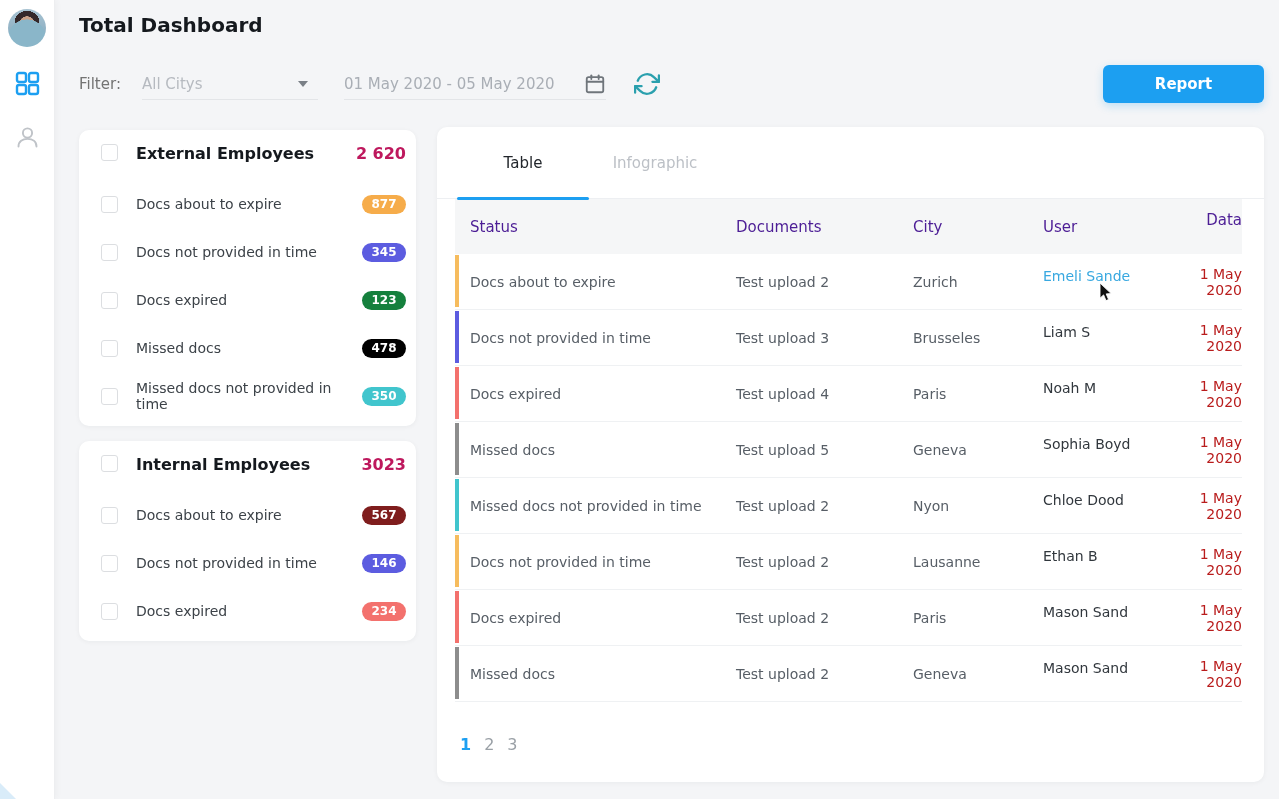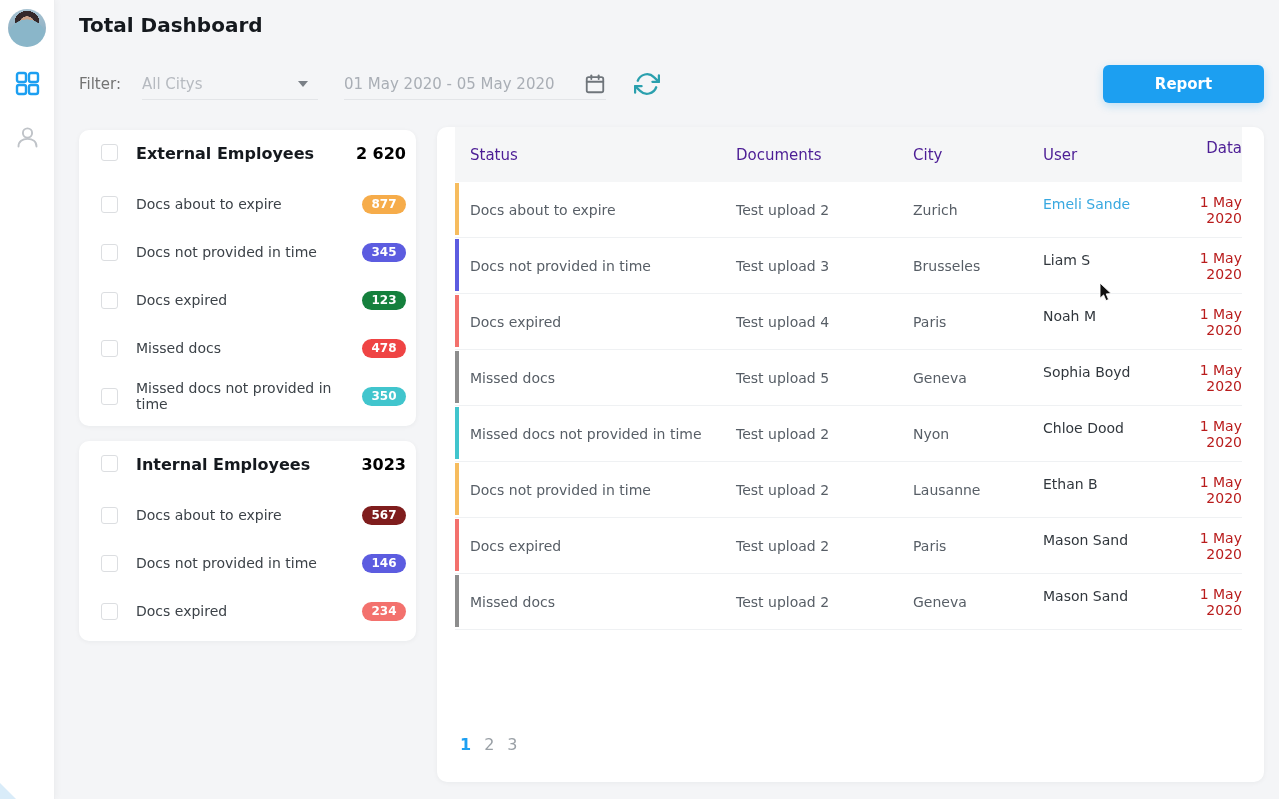--- a/index.html
+++ b/index.html
@@ -62,21 +62,21 @@
   }
 
   
   .cards-col { position:absolute; left:79px; top:130px; width:337px; }
   .card {
     background:#fff; border-radius:10px; box-shadow:0 1px 5px rgba(20,30,40,.05);
     padding:14px 10px 6px 22px; margin-bottom:15px;
   }
   .card-head { display:flex; align-items:flex-start; height:36px; }
   .card-head h2 { font-size:16px; font-weight:700; color:#15191E; margin-left:18px; flex:1; }
-  .card-total { font-size:16px; font-weight:700; color:#000000; }
+  .card-total { font-size:16px; font-weight:700; color:#be185d; }
   .cb {
     width:17px; height:17px; flex:0 0 17px; border:1px solid #DCDEE1; border-radius:3px;
     background:#fff; cursor:pointer; display:inline-block;
   }
   .card-item { display:flex; align-items:center; height:48px; }
   .item-label { margin-left:18px; flex:1; font-size:14px; color:#3C4248; }
   .badge {
     min-width:44px; height:19px; padding:0 8px; border-radius:10px; display:flex; align-items:center; justify-content:center;
     color:#fff; font-size:12px; font-weight:600;
   }
@@ -196,21 +196,21 @@
       <span class="badge" style="background-color: rgb(92, 92, 224);">345</span>
     </div>
     <div class="card-item">
       <span class="cb"></span>
       <span class="item-label">Docs expired</span>
       <span class="badge" style="background-color: #15803d;">123</span>
     </div>
     <div class="card-item">
       <span class="cb"></span>
       <span class="item-label">Missed docs</span>
-      <span class="badge" style="background-color: #ef4444; text-align: center;">478</span>
+      <span class="badge" style="background-color: #000000; text-align: center;">478</span>
     </div>
     <div class="card-item">
       <span class="cb"></span>
       <span class="item-label">Missed docs not provided in time</span>
       <span class="badge" style="background-color: rgb(65, 197, 205);">350</span>
     </div>
   </section>
 
   <section class="card">
     <div class="card-head">
@@ -231,20 +231,25 @@
     <div class="card-item">
       <span class="cb"></span>
       <span class="item-label">Docs expired</span>
       <span class="badge" style="background-color: rgb(243, 113, 109);">234</span>
     </div>
   </section>
 </div>
 
 <section class="table-card">
 
+  <div class="tabs">
+    <div class="tab active">Table</div>
+    <div class="tab">Infographic</div>
+    <span class="tab-underline" style="background-color: rgb(28, 159, 241);"></span>
+  </div>
 
   <div class="t-head">
     <span class="c-status">Status</span>
     <span>Documents</span>
     <span>City</span>
     <span>User</span>
     <span class="c-date">Data</span>
   </div>
 
   <div class="t-row">

